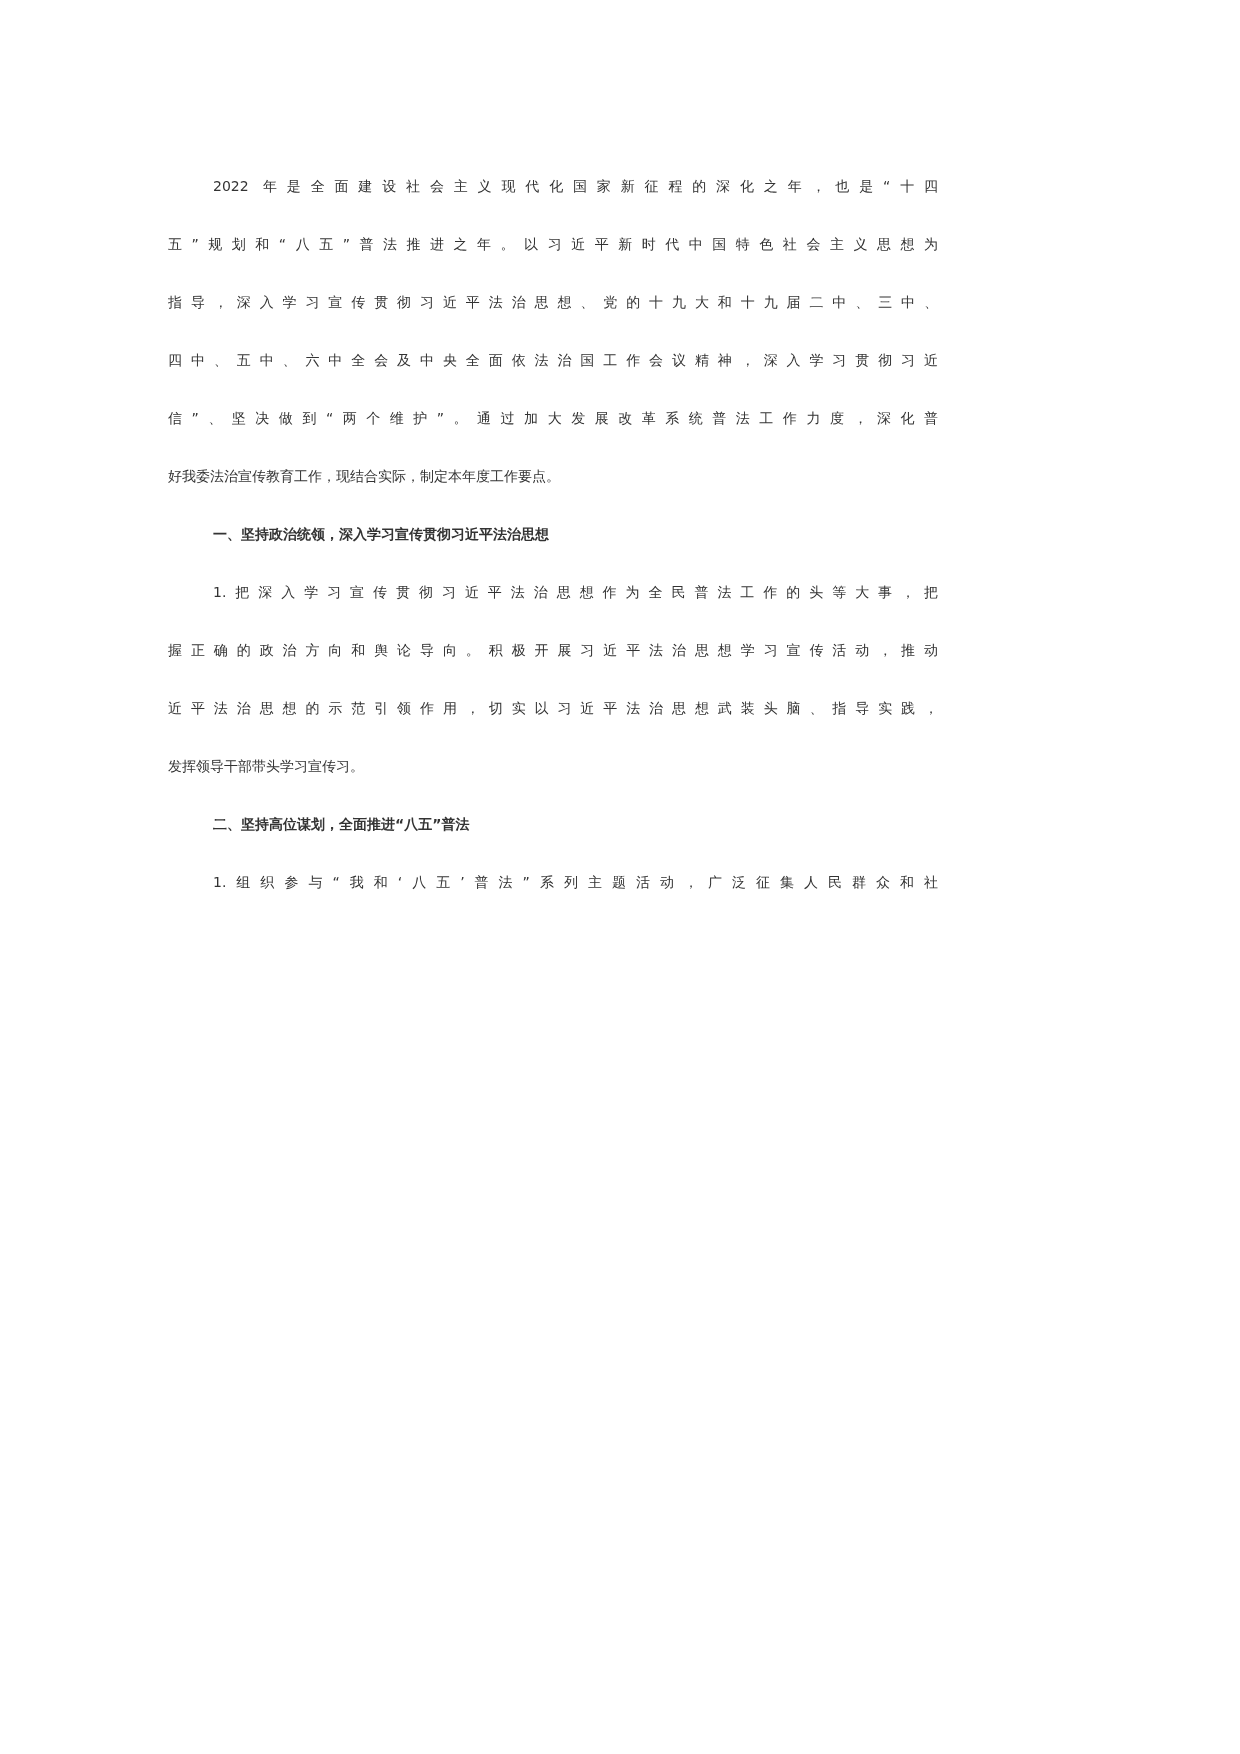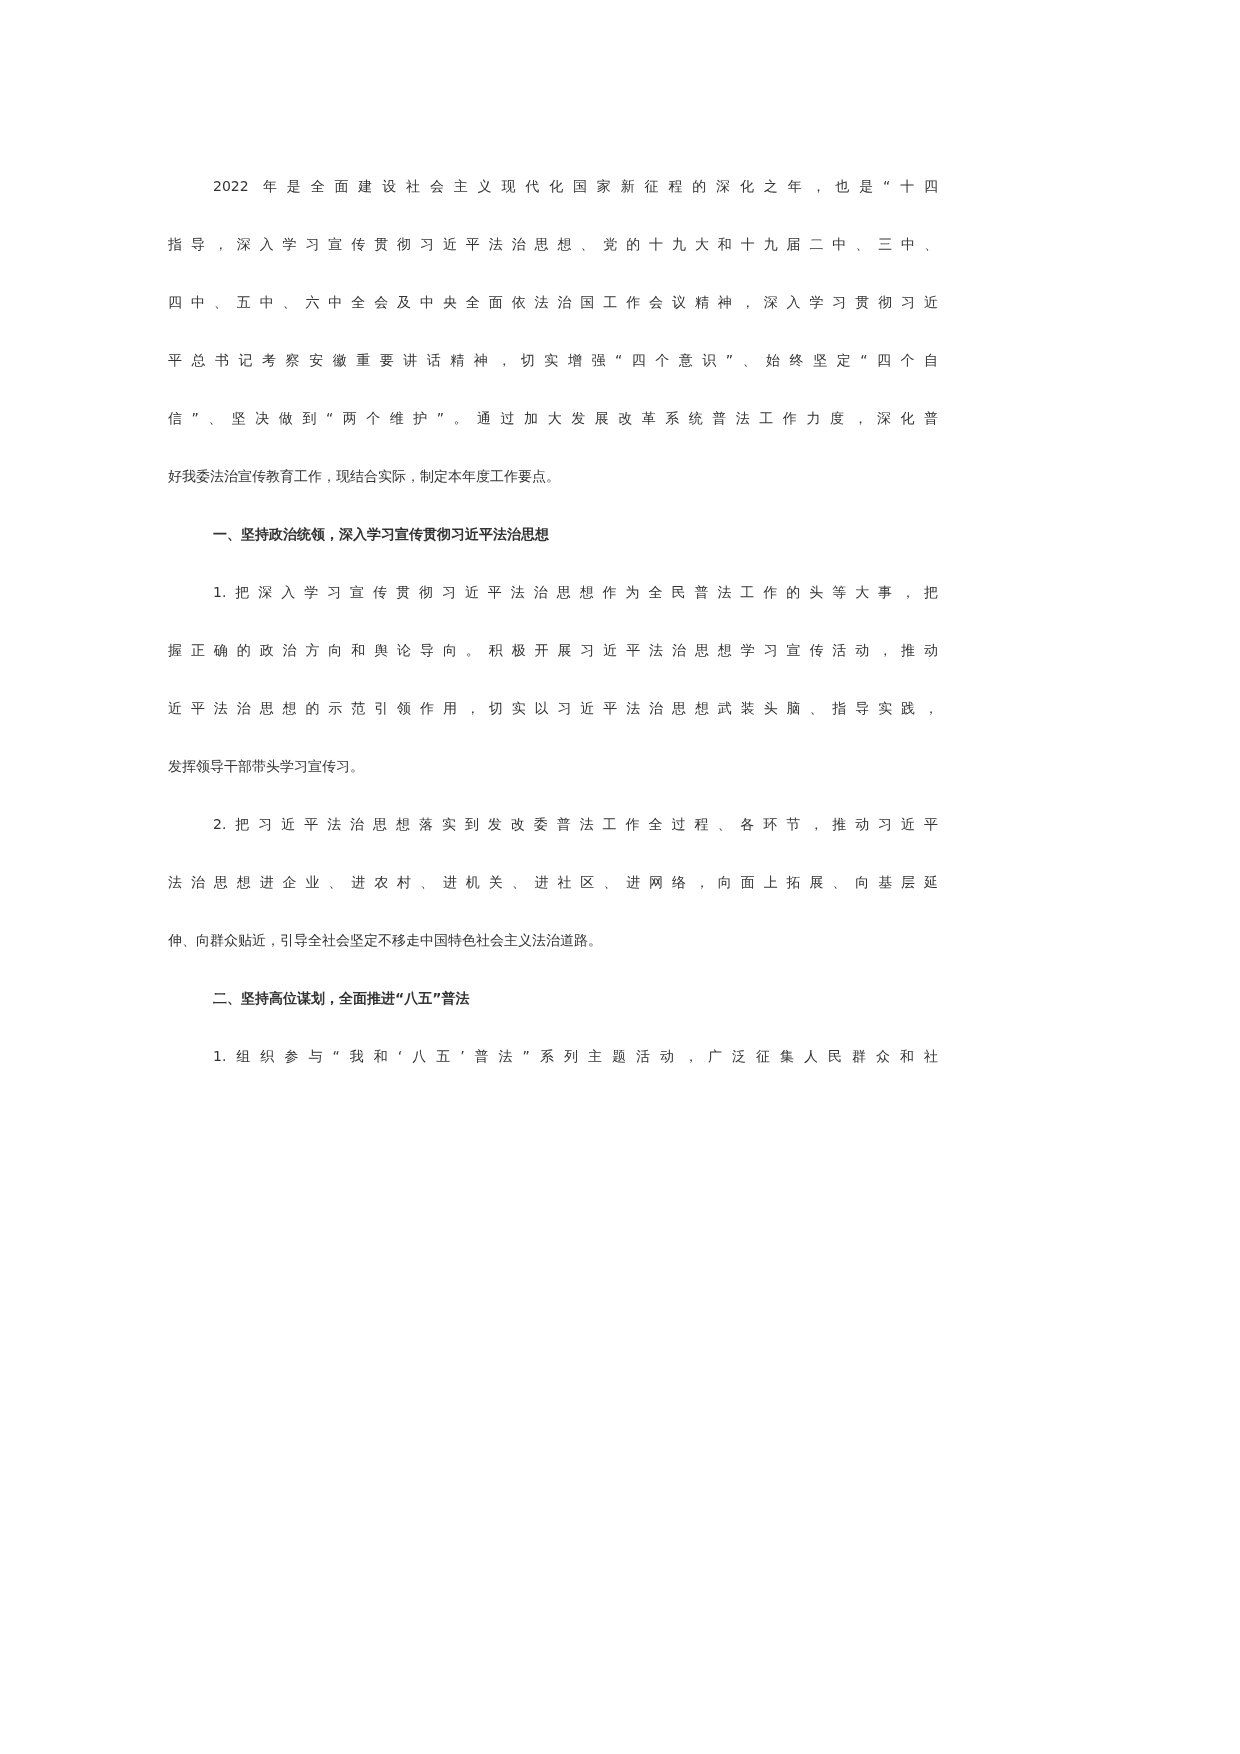--- a/index.html
+++ b/index.html
@@ -46,43 +46,38 @@
       text-align-last: left;
     }
   </style>
 </head>
 <body>
 
 <div class="page">
 
   <div class="para">
     <span class="line indent">2022 年是全面建设社会主义现代化国家新征程的深化之年，也是“十四</span>
+    <span class="line">五”规划和“八五”普法推进之年。以习近平新时代中国特色社会主义思想为</span>
     <span class="line">指导，深入学习宣传贯彻习近平法治思想、党的十九大和十九届二中、三中、</span>
     <span class="line">四中、五中、六中全会及中央全面依法治国工作会议精神，深入学习贯彻习近</span>
-    <span class="line">平总书记考察安徽重要讲话精神，切实增强“四个意识”、始终坚定“四个自</span>
     <span class="line">信”、坚决做到“两个维护”。通过加大发展改革系统普法工作力度，深化普</span>
     <span class="line last">好我委法治宣传教育工作，现结合实际，制定本年度工作要点。</span>
   </div>
 
   <div class="para heading">
     <span class="line indent">一、坚持政治统领，深入学习宣传贯彻习近平法治思想</span>
   </div>
 
   <div class="para">
     <span class="line indent">1.把深入学习宣传贯彻习近平法治思想作为全民普法工作的头等大事，把</span>
     <span class="line">握正确的政治方向和舆论导向。积极开展习近平法治思想学习宣传活动，推动</span>
     <span class="line">近平法治思想的示范引领作用，切实以习近平法治思想武装头脑、指导实践，</span>
     <span class="line last">发挥领导干部带头学习宣传习。</span>
   </div>
 
-  <div class="para">
-    <span class="line indent">2.把习近平法治思想落实到发改委普法工作全过程、各环节，推动习近平</span>
-    <span class="line">法治思想进企业、进农村、进机关、进社区、进网络，向面上拓展、向基层延</span>
-    <span class="line last">伸、向群众贴近，引导全社会坚定不移走中国特色社会主义法治道路。</span>
-  </div>
 
   <div class="para heading">
     <span class="line indent">二、坚持高位谋划，全面推进“八五”普法</span>
   </div>
 
   <div class="para">
     <span class="line indent">1.组织参与“我和‘八五’普法”系列主题活动，广泛征集人民群众和社</span>
   </div>
 
 </div>

